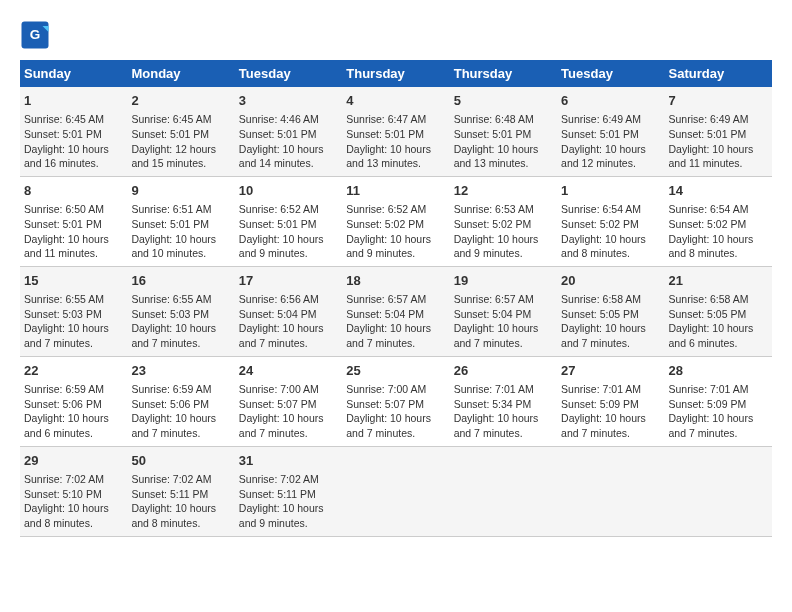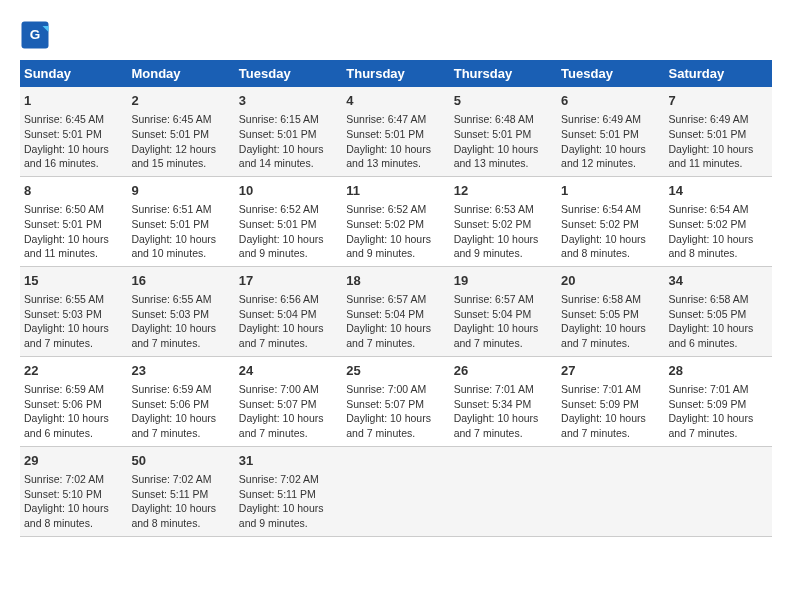--- a/index.html
+++ b/index.html
@@ -118,21 +118,21 @@
         <th>Thursday</th>
         <th>Thursday</th>
         <th>Tuesday</th>
         <th>Saturday</th>
       </tr>
   </thead>
   <tbody>
   <tr>
         <td><span class="day-num">1</span><span>Sunrise: 6:45 AM</span><br><span>Sunset: 5:01 PM</span><br><span>Daylight: 10 hours and 16 minutes.</span></td>
         <td><span class="day-num">2</span><span>Sunrise: 6:45 AM</span><br><span>Sunset: 5:01 PM</span><br><span>Daylight: 12 hours and 15 minutes.</span></td>
-        <td><span class="day-num">3</span><span>Sunrise: 6:15 AM</span><br><span>Sunset: 5:01 PM</span><br><span>Daylight: 10 hours and 14 minutes.</span></td>
+        <td><span class="day-num">3</span><span>Sunrise: 4:46 AM</span><br><span>Sunset: 5:01 PM</span><br><span>Daylight: 10 hours and 14 minutes.</span></td>
         <td><span class="day-num">4</span><span>Sunrise: 6:47 AM</span><br><span>Sunset: 5:01 PM</span><br><span>Daylight: 10 hours and 13 minutes.</span></td>
         <td><span class="day-num">5</span><span>Sunrise: 6:48 AM</span><br><span>Sunset: 5:01 PM</span><br><span>Daylight: 10 hours and 13 minutes.</span></td>
         <td><span class="day-num">6</span><span>Sunrise: 6:49 AM</span><br><span>Sunset: 5:01 PM</span><br><span>Daylight: 10 hours and 12 minutes.</span></td>
         <td><span class="day-num">7</span><span>Sunrise: 6:49 AM</span><br><span>Sunset: 5:01 PM</span><br><span>Daylight: 10 hours and 11 minutes.</span></td>
       </tr>
       <tr>
         <td><span class="day-num">8</span><span>Sunrise: 6:50 AM</span><br><span>Sunset: 5:01 PM</span><br><span>Daylight: 10 hours and 11 minutes.</span></td>
         <td><span class="day-num">9</span><span>Sunrise: 6:51 AM</span><br><span>Sunset: 5:01 PM</span><br><span>Daylight: 10 hours and 10 minutes.</span></td>
         <td><span class="day-num">10</span><span>Sunrise: 6:52 AM</span><br><span>Sunset: 5:01 PM</span><br><span>Daylight: 10 hours and 9 minutes.</span></td>
         <td><span class="day-num">11</span><span>Sunrise: 6:52 AM</span><br><span>Sunset: 5:02 PM</span><br><span>Daylight: 10 hours and 9 minutes.</span></td>
@@ -140,21 +140,21 @@
         <td><span class="day-num">1</span><span>Sunrise: 6:54 AM</span><br><span>Sunset: 5:02 PM</span><br><span>Daylight: 10 hours and 8 minutes.</span></td>
         <td><span class="day-num">14</span><span>Sunrise: 6:54 AM</span><br><span>Sunset: 5:02 PM</span><br><span>Daylight: 10 hours and 8 minutes.</span></td>
       </tr>
       <tr>
         <td><span class="day-num">15</span><span>Sunrise: 6:55 AM</span><br><span>Sunset: 5:03 PM</span><br><span>Daylight: 10 hours and 7 minutes.</span></td>
         <td><span class="day-num">16</span><span>Sunrise: 6:55 AM</span><br><span>Sunset: 5:03 PM</span><br><span>Daylight: 10 hours and 7 minutes.</span></td>
         <td><span class="day-num">17</span><span>Sunrise: 6:56 AM</span><br><span>Sunset: 5:04 PM</span><br><span>Daylight: 10 hours and 7 minutes.</span></td>
         <td><span class="day-num">18</span><span>Sunrise: 6:57 AM</span><br><span>Sunset: 5:04 PM</span><br><span>Daylight: 10 hours and 7 minutes.</span></td>
         <td><span class="day-num">19</span><span>Sunrise: 6:57 AM</span><br><span>Sunset: 5:04 PM</span><br><span>Daylight: 10 hours and 7 minutes.</span></td>
         <td><span class="day-num">20</span><span>Sunrise: 6:58 AM</span><br><span>Sunset: 5:05 PM</span><br><span>Daylight: 10 hours and 7 minutes.</span></td>
-        <td><span class="day-num">34</span><span>Sunrise: 6:58 AM</span><br><span>Sunset: 5:05 PM</span><br><span>Daylight: 10 hours and 6 minutes.</span></td>
+        <td><span class="day-num">21</span><span>Sunrise: 6:58 AM</span><br><span>Sunset: 5:05 PM</span><br><span>Daylight: 10 hours and 6 minutes.</span></td>
       </tr>
       <tr>
         <td><span class="day-num">22</span><span>Sunrise: 6:59 AM</span><br><span>Sunset: 5:06 PM</span><br><span>Daylight: 10 hours and 6 minutes.</span></td>
         <td><span class="day-num">23</span><span>Sunrise: 6:59 AM</span><br><span>Sunset: 5:06 PM</span><br><span>Daylight: 10 hours and 7 minutes.</span></td>
         <td><span class="day-num">24</span><span>Sunrise: 7:00 AM</span><br><span>Sunset: 5:07 PM</span><br><span>Daylight: 10 hours and 7 minutes.</span></td>
         <td><span class="day-num">25</span><span>Sunrise: 7:00 AM</span><br><span>Sunset: 5:07 PM</span><br><span>Daylight: 10 hours and 7 minutes.</span></td>
         <td><span class="day-num">26</span><span>Sunrise: 7:01 AM</span><br><span>Sunset: 5:34 PM</span><br><span>Daylight: 10 hours and 7 minutes.</span></td>
         <td><span class="day-num">27</span><span>Sunrise: 7:01 AM</span><br><span>Sunset: 5:09 PM</span><br><span>Daylight: 10 hours and 7 minutes.</span></td>
         <td><span class="day-num">28</span><span>Sunrise: 7:01 AM</span><br><span>Sunset: 5:09 PM</span><br><span>Daylight: 10 hours and 7 minutes.</span></td>
       </tr>

